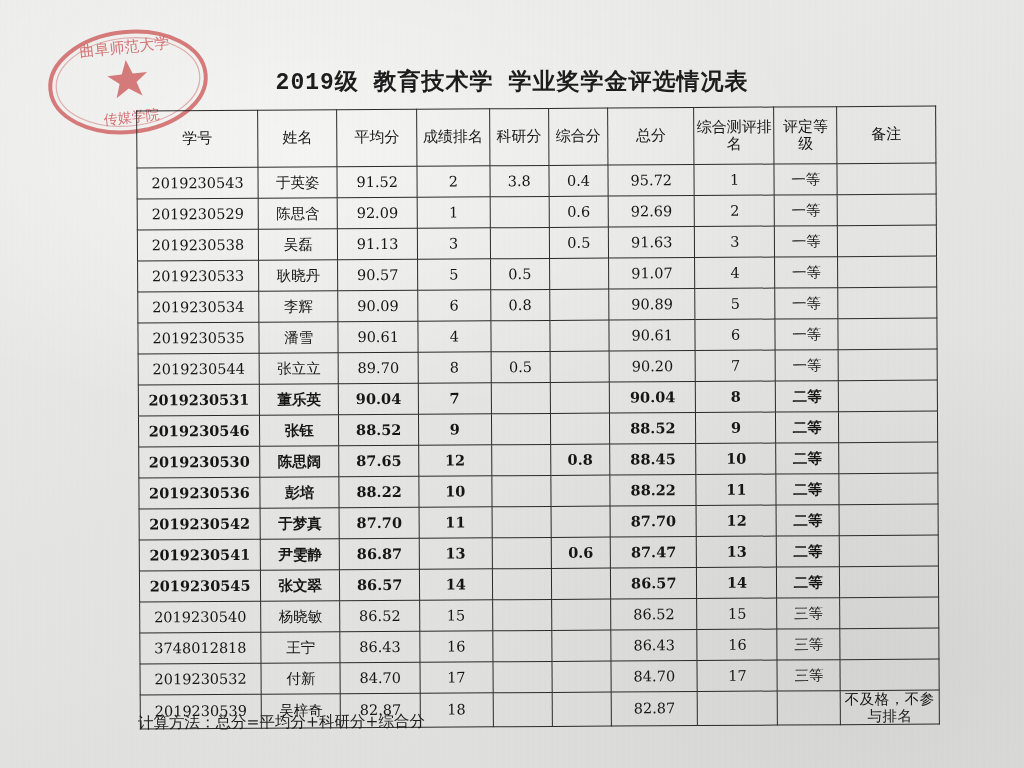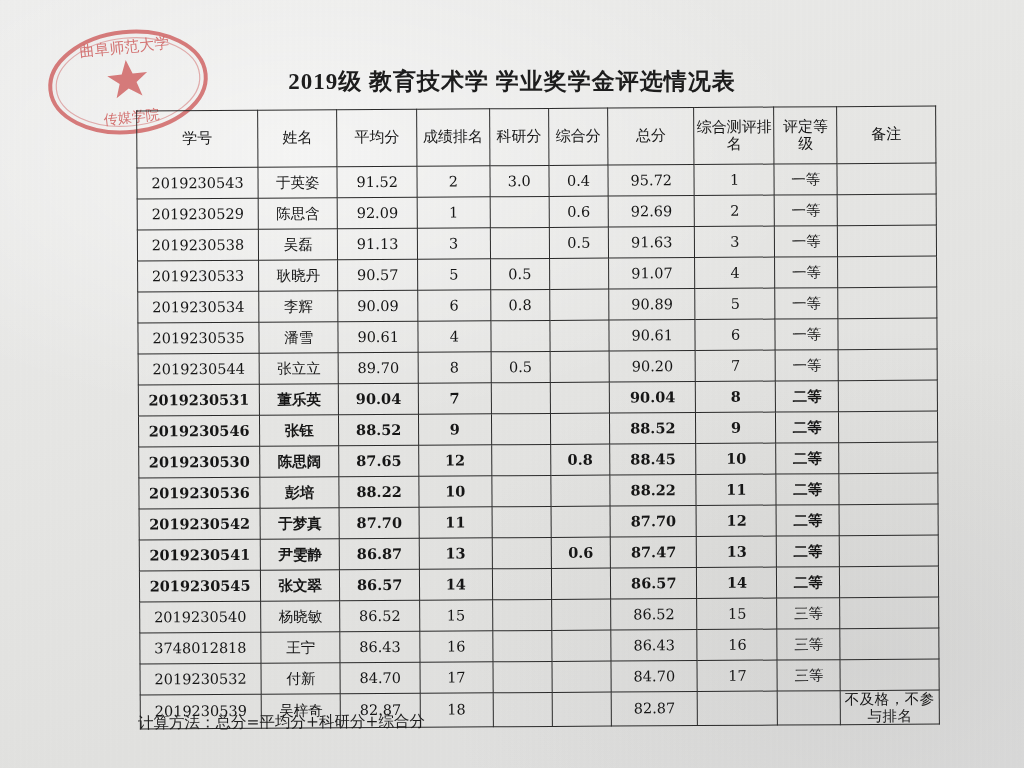--- a/index.html
+++ b/index.html
@@ -48,21 +48,21 @@
   .doc-title {
     position: absolute;
     left: 0;
     right: 0;
     top: 66px;
     text-align: center;
     font-size: 23px;
     font-weight: bold;
     letter-spacing: 1px;
     color: #1d1d1d;
-    font-family: Liberation Serif, serif;
+    font-family: Liberation Mono, monospace;
   }
 
   .table-wrap {
     position: absolute;
     left: 138px;
     top: 108px;
     width: 800px;
     transform: rotate(-0.35deg);
   }
 
@@ -144,21 +144,21 @@
         <th class="c-level">评定等级</th>
         <th class="c-note">备注</th>
       </tr>
     </thead>
     <tbody id="table-body">
         <tr>
           <td class="c-id">2019230543</td>
           <td class="c-name">于英姿</td>
           <td class="c-avg">91.52</td>
           <td class="c-rank">2</td>
-          <td class="c-res">3.0</td>
+          <td class="c-res">3.8</td>
           <td class="c-comp">0.4</td>
           <td class="c-total">95.72</td>
           <td class="c-crank">1</td>
           <td class="c-level">一等</td>
           <td class="c-note note-cell"></td>
         </tr>
         <tr>
           <td class="c-id">2019230529</td>
           <td class="c-name">陈思含</td>
           <td class="c-avg">92.09</td>

